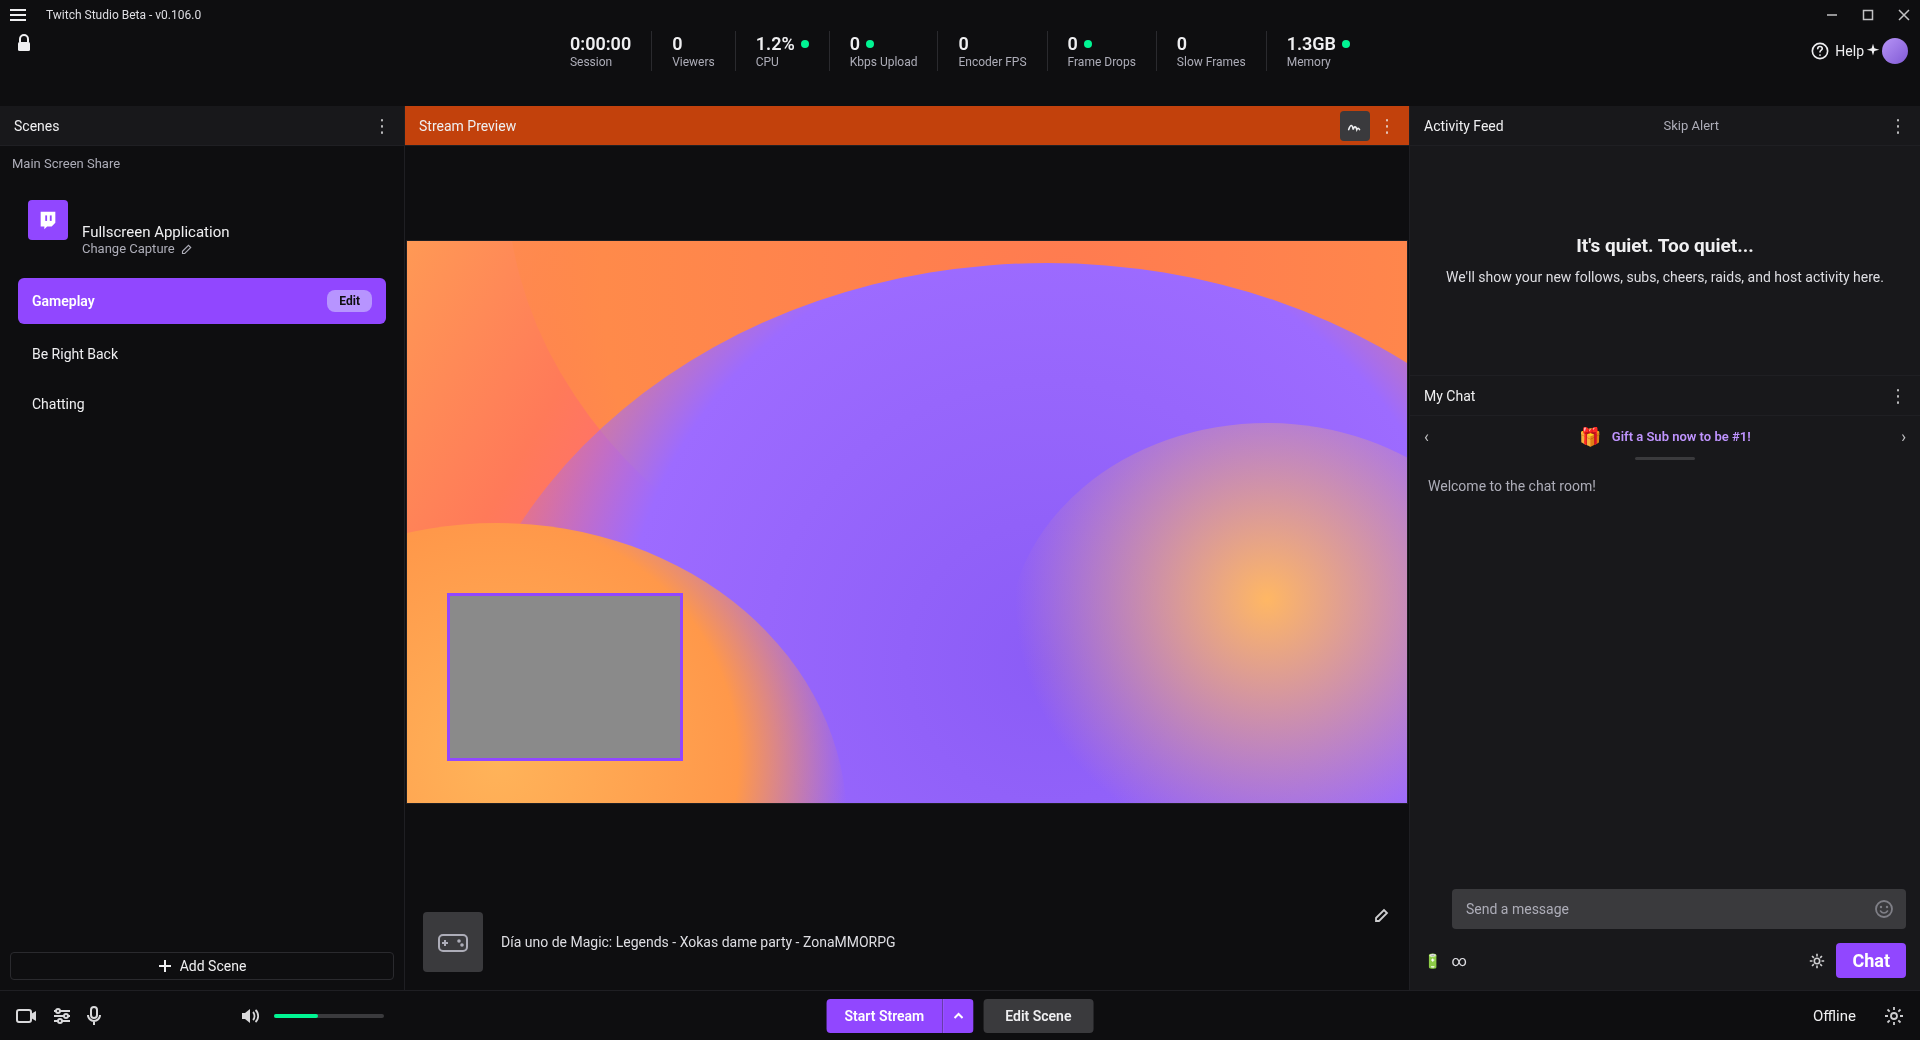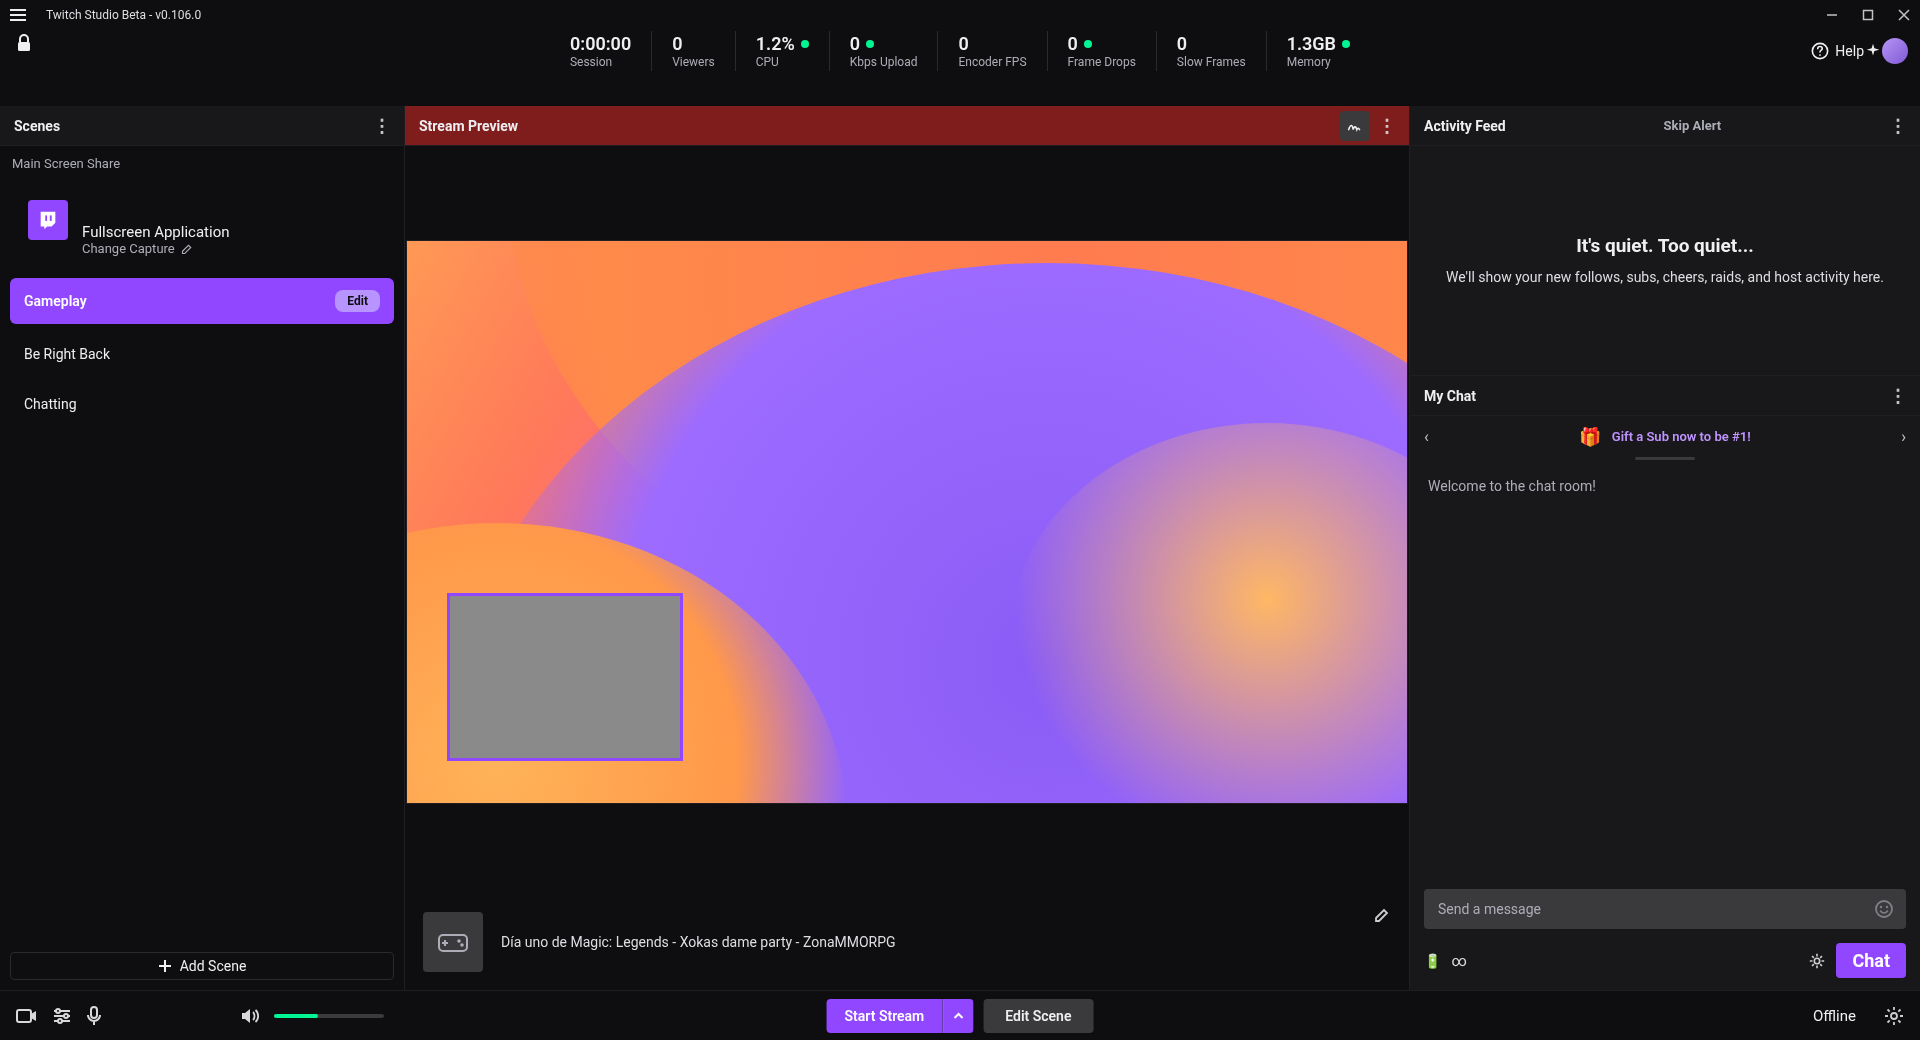--- a/index.html
+++ b/index.html
@@ -15,36 +15,36 @@
 .stat .val { font-size:18px; font-weight:600; color:#efeff1; display:flex; align-items:center; gap:6px; }
 .stat .dot { width:8px; height:8px; border-radius:50%; background:#00f593; display:inline-block; }
 .stat .lbl { font-size:12px; color:#adadb8; margin-top:1px; }
 .rightbar { position:absolute; right:12px; top:38px; display:flex; align-items:center; gap:0; }
 .help { display:flex; align-items:center; gap:6px; color:#efeff1; font-size:14px; cursor:pointer; }
 .avatar { width:26px; height:26px; border-radius:50%; background:linear-gradient(135deg,#b794f6,#805ad5); }
 .sparkle { width:18px; height:18px; cursor:pointer; }
 .main { display:flex; flex:1; margin-top:50px; min-height:0; }
 
 .sidebar { width:405px; background:#0e0e10; border-right:1px solid #1f1f23; display:flex; flex-direction:column; }
-.panel-header { height:40px; display:flex; align-items:center; padding:0 14px; font-size:14px; font-weight:700; border-bottom:1px solid #1f1f23; background:#18181b; }
+.panel-header { height:40px; display:flex; align-items:center; padding:0 14px; font-size:14px; font-weight:400; border-bottom:1px solid #1f1f23; background:#18181b; }
 .panel-header .more { margin-left:auto; cursor:pointer; opacity:.8; font-size:18px; letter-spacing:-1px; }
 .section-label { padding:10px 12px 6px; color:#adadb8; font-size:13px; }
 .capture-row { display:flex; align-items:center; gap:14px; padding:6px 16px 14px 28px; }
 .capture-icon { width:40px; height:40px; background:#9147ff; border-radius:4px; display:flex; align-items:center; justify-content:center; }
 .capture-info .title { font-size:15px; color:#efeff1;margin-top:40px; }
 .capture-info .sub { font-size:13px; color:#adadb8; display:flex; align-items:center; gap:6px; }
-.scene-list { padding:8px 10px; display:flex; flex-direction:column; gap:10px; }
+.scene-list { padding:8px 18px; display:flex; flex-direction:column; gap:10px; }
 .scene-item { display:flex; align-items:center; padding:12px 14px; border-radius:6px; font-size:14px; cursor:pointer; }
 .scene-item.active { background:#9147ff; color:#fff; font-weight:600; }
 .scene-item .edit-btn { margin-left:auto; background:#b794ff; color:#0e0e10; font-size:12px; font-weight:700; padding:4px 12px; border-radius:8px; cursor:pointer; }
 .add-scene-wrap { margin-top:auto; padding:10px; }
 .add-scene { border:1px solid #2a2a2e; border-radius:4px; height:28px; display:flex; align-items:center; justify-content:center; gap:8px; font-size:14px; cursor:pointer; }
 
 .center { flex:1; display:flex; flex-direction:column; background:#0e0e10; border-right:1px solid #1f1f23; }
-.center .panel-header { background:#7f1d1d; }
+.center .panel-header { background:#c2410c; }
 .hdr-icons { margin-left:auto; display:flex; align-items:center; gap:8px; }
 .hdr-icon-box { width:30px; height:30px; background:#3a3a3d; border-radius:4px; display:flex; align-items:center; justify-content:center; cursor:pointer; }
 .preview-area { flex:1; background:#0e0e10; display:flex; align-items:center; justify-content:center; padding:24px 0; }
 .canvas { width:1000px; height:562px; background:linear-gradient(120deg,#ff9955 0%,#ff7a59 18%,#ff6a7a 32%,#e85db1 45%,#b06be8 58%,#8b5cf6 72%,#7c53ff 100%); position:relative; overflow:hidden; box-shadow:0 0 0 1px #1f1f23; }
 .wave { position:absolute; border-radius:50%; }
 .wave1 { width:1400px; height:1000px; right:-500px; top:-560px; background:radial-gradient(circle at 40% 60%, #ff7b50 0%, #ff8a4a 45%, rgba(255,138,74,0) 68%); }
 .wave2 { width:1200px; height:1000px; right:-240px; bottom:-460px; background:radial-gradient(circle at 50% 40%, #8b5cf6 0%, #9d6bff 50%, rgba(139,92,246,0) 70%); }
 .wave3 { width:700px; height:600px; left:-260px; bottom:-320px; background:radial-gradient(circle at 50% 40%, #ffb359 0%, #ff984a 48%, rgba(255,179,89,0) 70%); }
 .wave4 { width:520px; height:440px; right:-120px; bottom:-60px; background:radial-gradient(circle at 50% 40%, #ffb764 0%, rgba(255,183,100,0) 68%); }
 .camera-box { position:absolute; left:40px; bottom:42px; width:236px; height:168px; background:#8a8a8a; border:3px solid #9147ff; }
@@ -63,21 +63,21 @@
 .gift-row .chev { position:absolute; font-size:16px; cursor:pointer; opacity:.8; }
 .gift-row .chev.left { left:14px; }
 .gift-row .chev.right { right:14px; }
 .gift-link { color:#bf94ff; font-weight:600; font-size:13px; cursor:pointer; }
 .gift-icon { font-size:18px; }
 .gift-underline { width:60px; height:3px; background:#3a3a3d; margin:0 auto 4px; border-radius:2px; }
 .chat-body { flex:1; padding:14px 18px; font-size:14px; color:#adadb8; overflow:auto; }
 .chat-input-wrap { padding:10px 14px 8px; }
 .chat-input { width:100%; background:#3a3a3d; border:none; border-radius:4px; height:40px; padding:0 40px 0 14px; color:#efeff1; font-size:14px; outline:none; }
 .chat-input::placeholder { color:#adadb8; }
-.chat-input-box { position:relative; }
+.chat-input-box { position:relative;margin-left:28px; }
 .emote-icon { position:absolute; right:12px; top:50%; transform:translateY(-50%); opacity:.6; cursor:pointer; }
 .chat-footer { display:flex; align-items:center; padding:6px 14px 12px; gap:10px; }
 .chat-footer .spacer { flex:1; }
 .chat-btn { background:#9147ff; color:#fff; border:none; padding:7px 16px; border-radius:4px; font-weight:700; font-size:18px; cursor:pointer;text-align:center; }
 .gear { cursor:pointer; opacity:.85; }
 .battery { font-size:14px; }
 .infinity { font-size:15px; color:#dedee3; }
 
 .bottombar { height:50px; background:#0e0e10; border-top:1px solid #1f1f23; display:flex; align-items:center; padding:0 16px; gap:14px; }
 .bb-icon { cursor:pointer; opacity:.9; }

